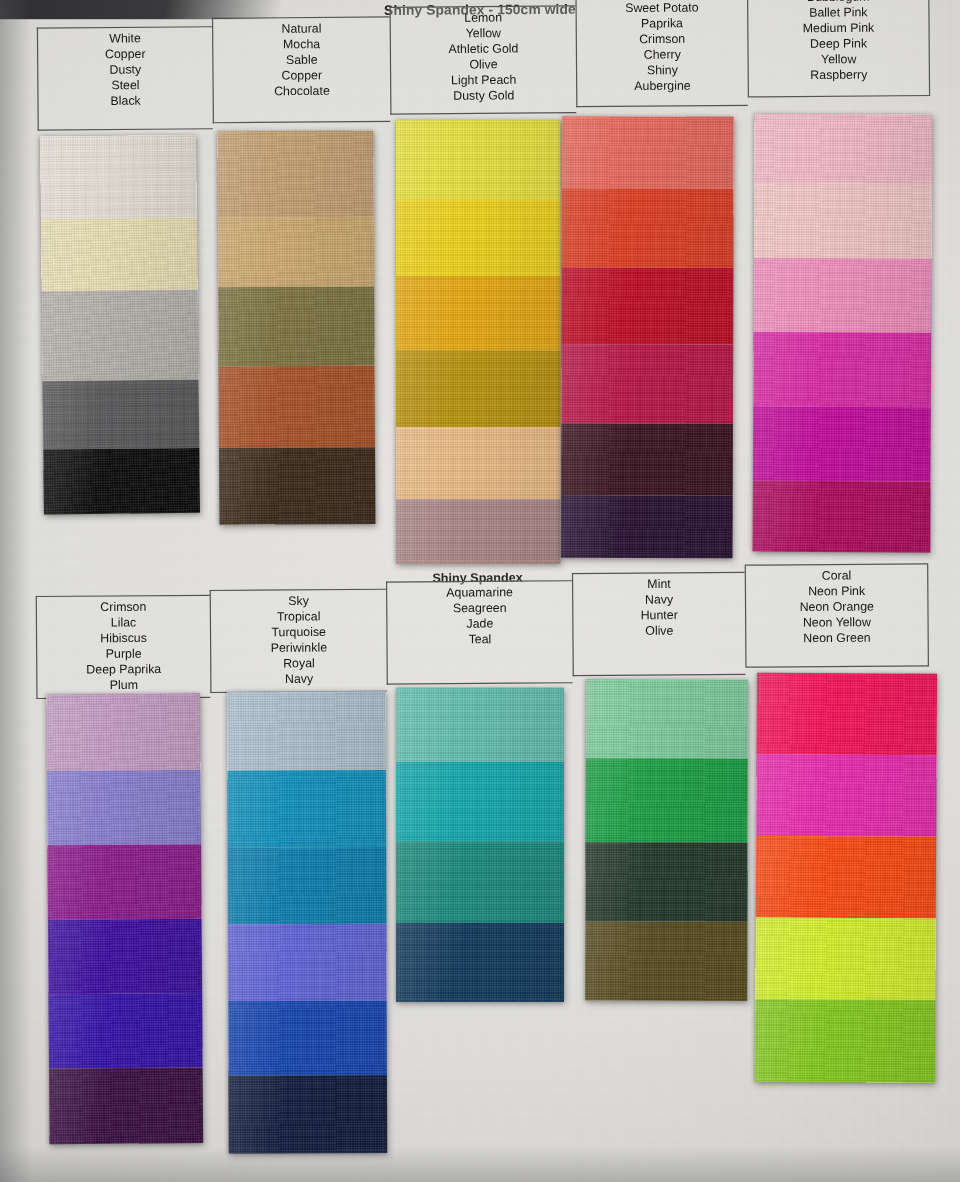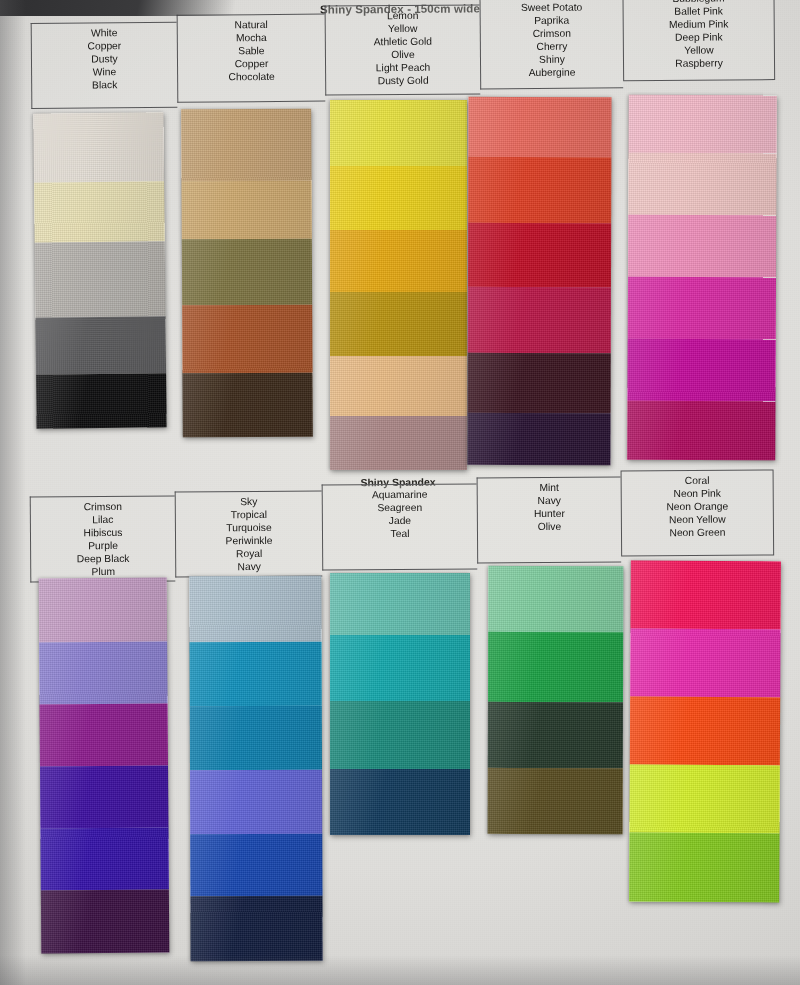--- a/index.html
+++ b/index.html
@@ -132,21 +132,21 @@
 
   <div class="chart-title">Shiny Spandex - 150cm wide</div>
   <div class="chart-title-2">Shiny Spandex</div>
 
   <div id="headers">
       <div class="hdr-row" style="left: 31px; top: 18px; width: 744px; height: 87px; transform: rotate(-0.45deg); align-items: flex-start;">
         <div class="hdr-cell" style="width: 146px; height: 86px; margin-top: 2px;">
           <div class="nm">White</div>
           <div class="nm">Copper</div>
           <div class="nm">Dusty</div>
-          <div class="nm">Wine</div>
+          <div class="nm">Steel</div>
           <div class="nm">Black</div>
         </div>
         <div class="hdr-cell" style="width: 148px; height: 88px; margin-top: -5px;">
           <div class="nm">Natural</div>
           <div class="nm">Mocha</div>
           <div class="nm">Sable</div>
           <div class="nm">Copper</div>
           <div class="nm">Chocolate</div>
         </div>
         <div class="hdr-cell" style="width: 155px; height: 90px; margin-top: -13px;">
@@ -173,21 +173,21 @@
           <div class="nm">Yellow</div>
           <div class="nm">Raspberry</div>
         </div>
       </div>
       <div class="hdr-row" style="left: 30px; top: 492px; width: 744px; height: 86px; transform: rotate(-0.4deg); align-items: flex-start;">
         <div class="hdr-cell" style="width: 145px; height: 86px; margin-top: 2px;">
           <div class="nm">Crimson</div>
           <div class="nm">Lilac</div>
           <div class="nm">Hibiscus</div>
           <div class="nm">Purple</div>
-          <div class="nm">Deep Black</div>
+          <div class="nm">Deep Paprika</div>
           <div class="nm">Plum</div>
         </div>
         <div class="hdr-cell" style="width: 147px; height: 86px; margin-top: -2px;">
           <div class="nm">Sky</div>
           <div class="nm">Tropical</div>
           <div class="nm">Turquoise</div>
           <div class="nm">Periwinkle</div>
           <div class="nm">Royal</div>
           <div class="nm">Navy</div>
         </div>

